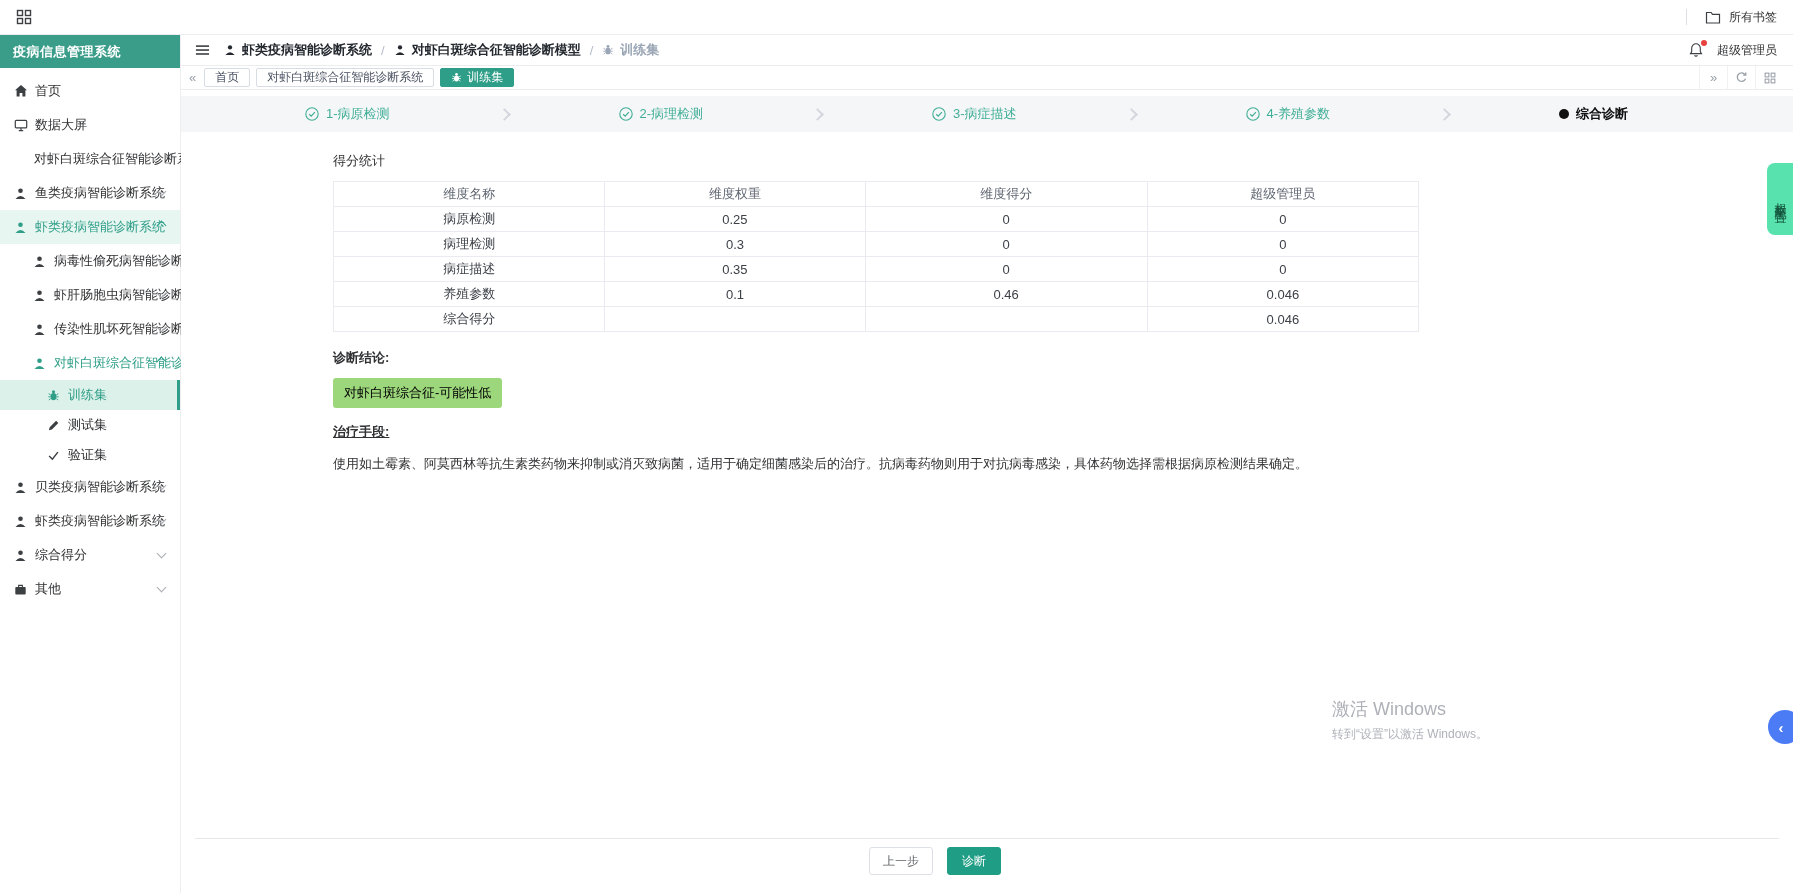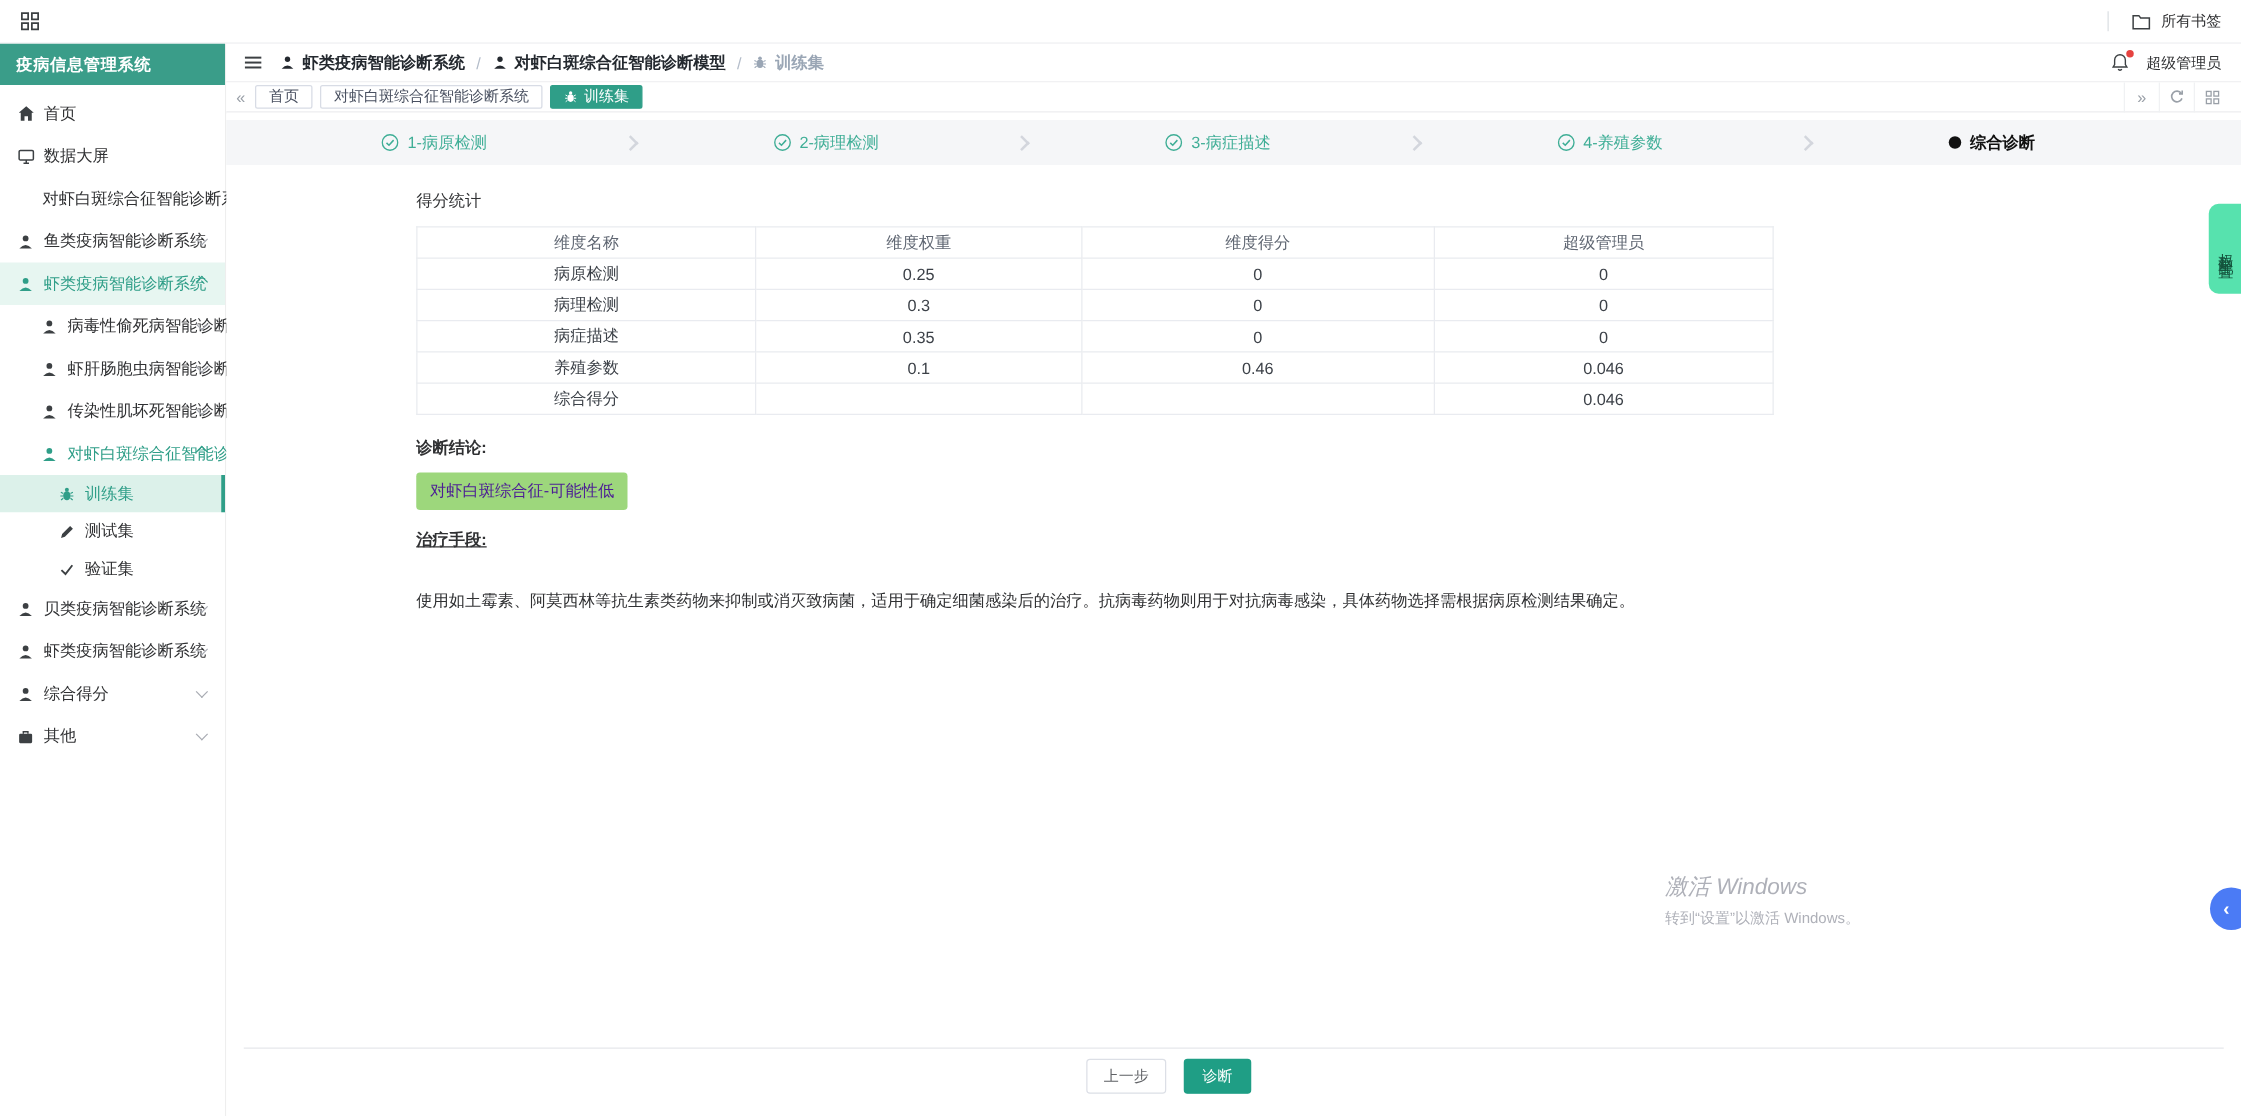--- a/index.html
+++ b/index.html
@@ -61,37 +61,37 @@
   .dot { width:10px; height:10px; border-radius:50%; background:#111; }
 
   
   .body-wrap { padding-left:152px; margin-top:20px; }
   .sec-title { font-size:13px; font-weight:normal; color:#303133; }
   table.score { width:1086px; border-collapse:collapse; margin-top:11px; font-size:13px; }
   table.score th, table.score td { border:1px solid #e9ebf0; height:25px; padding:0 12px; text-align:center; font-weight:normal; color:#3c4148; }
   table.score th { color:#5f6672; }
 
   .dx-label { margin-top:17px; font-size:13px; font-weight:bold; }
-  .badge { display:inline-block; margin-top:11px; background:#9dd77c; color:#4c1d95; font-size:13px; padding:6px 11px; border-radius:3px; }
+  .badge { display:inline-block; margin-top:11px; background:#9dd77c; color:#000000; font-size:13px; padding:6px 11px; border-radius:3px; }
   .treat-label { margin-top:15px; font-size:13px; font-weight:bold;text-decoration:underline; }
-  .treat-text { margin-top:30px; font-size:13px; color:#303133; max-width:1430px; line-height:1.5; }
+  .treat-text { margin-top:13px; font-size:13px; color:#303133; max-width:1430px; line-height:1.5; }
 
   
   .footer { position:absolute; left:14px; right:14px; top:747px; border-top:1px solid #e6e8ec; }
   .footer-btns { display:flex; justify-content:center; padding-top:8px; gap:14px; transform:translateX(-52px); }
   .btn { height:28px; font-size:12px; border-radius:3px; cursor:pointer; font-family:inherit; }
   .btn-prev { width:64px; background:#fff; border:1px solid #dcdfe6; color:#606266; }
   .btn-diag { width:54px; background:#1f9e85; border:1px solid #1f9e85; color:#fff; }
 
   
   .weight-tab { position:absolute; right:0; top:72px; width:26px; height:72px; background:#57e2ae; color:#14523c; border-radius:8px 0 0 8px; display:flex; align-items:center; justify-content:center; font-size:12px; writing-mode:vertical-rl; text-orientation:upright; letter-spacing:3px; cursor:pointer; }
   .collapse-btn { position:absolute; right:-9px; top:619px; width:34px; height:34px; border-radius:50%; background:#4b7bf5; color:#fff; display:flex; align-items:center; justify-content:center; font-size:15px; font-weight:bold; cursor:pointer; padding-right:8px; }
 
   .watermark { position:absolute; left:1151px; top:606px; color:rgba(125,128,140,.62); pointer-events:none; }
-  .wm1 { font-size:18px;font-style:italic; }
+  .wm1 { font-size:18px; }
   .wm2 { font-size:12px; margin-top:5px; }
 
   svg { display:block; }
 </style>
 </head>
 <body>
 
 <div class="bookmarks-bar">
   <span>
     <svg width="16" height="16" viewBox="0 0 16 16" fill="none" stroke="#3c4043" stroke-width="1.4">

